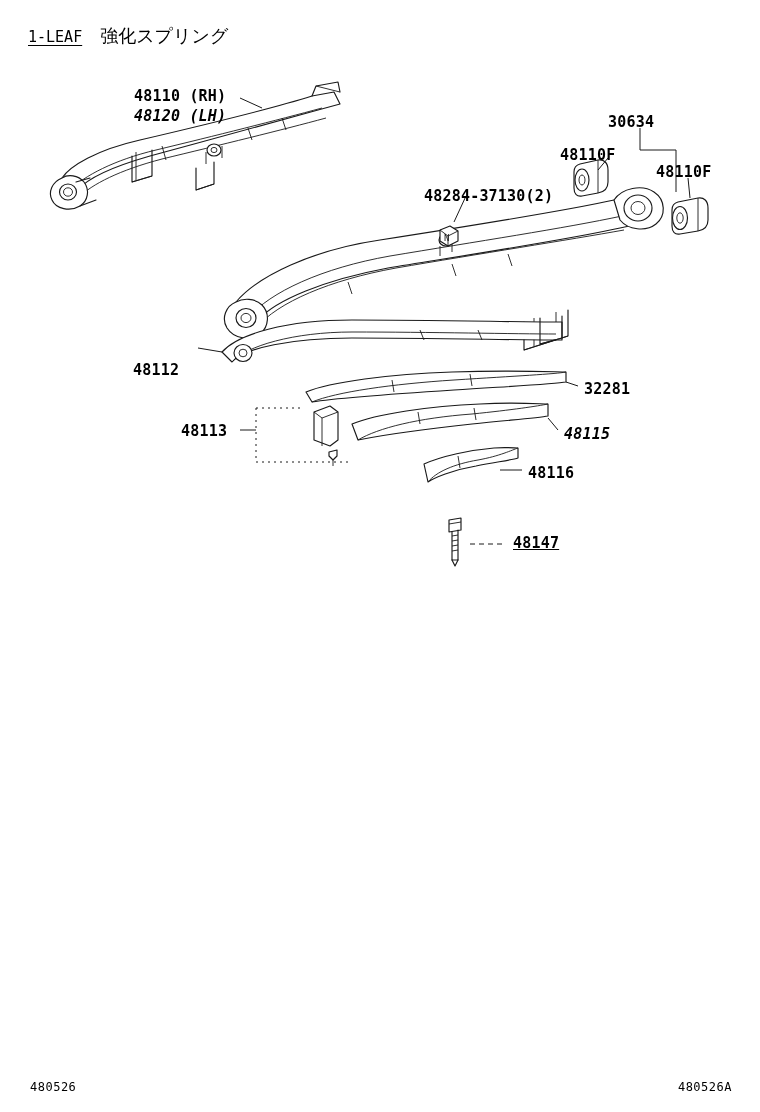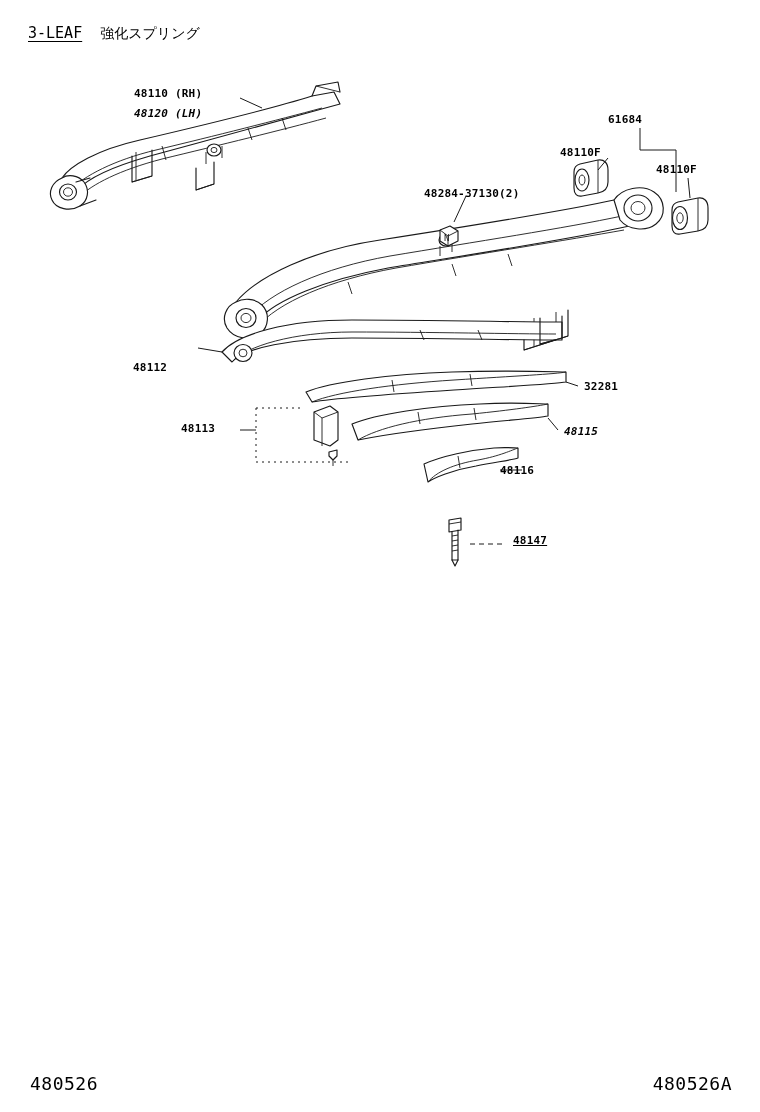--- a/index.html
+++ b/index.html
@@ -30,36 +30,36 @@
     letter-spacing: 0px;
     white-space: nowrap;
   }
   .hdr .code {
     text-decoration: underline;
     text-underline-offset: 3px;
   }
   .hdr .jp {
     font-family: "DejaVu Sans", sans-serif;
     margin-left: 18px;
-    font-size: 14px;
+    font-size: 18px;
   }
   .lbl {
     position: absolute;
     font-family: "DejaVu Sans Mono", monospace;
-    font-size: 11px;
+    font-size: 15px;
     font-weight: bold;
     letter-spacing: 0.2px;
     white-space: nowrap;
     line-height: 1.18;
   }
   .foot {
     position: absolute;
     bottom: 18px;
     font-family: "DejaVu Sans Mono", monospace;
-    font-size: 18px;
+    font-size: 12px;
     letter-spacing: 0.5px;
   }
   .foot.left { left: 30px; }
   .foot.right { right: 28px; }
   svg.art {
     position: absolute;
     left: 0; top: 0;
     width: 760px;
     height: 1112px;
     pointer-events: none;
@@ -99,21 +99,21 @@
     stroke-width: 1.0;
     stroke-dasharray: 2 4;
   }
 </style>
 </head>
 <body>
 
 <div id="sheet">
 
   <div class="hdr">
-    <span class="code">3-LEAF</span><span class="jp">強化スプリング</span>
+    <span class="code">1-LEAF</span><span class="jp">強化スプリング</span>
   </div>
 
   <svg class="art" viewBox="0 0 760 1112">
 
     <g>
 
       <path class="fillw" d="M62,178 C70,166 96,150 140,140 C200,126 268,110 312,96 L334,92 L340,104 L318,110 C276,122 208,140 150,156 C108,168 86,180 78,190 Z"></path>
 
       <path class="thin" d="M70,190 C84,176 114,160 156,150 C214,136 278,120 322,108"></path>
       <path class="thin" d="M78,198 C92,184 120,170 162,159 C220,145 282,130 326,118"></path>
@@ -265,21 +265,21 @@
     </g>
   </svg>
 
   <div class="lbl" style="left:134px; top:88px;">
     <span>48110 (RH)</span>
   </div>
   <div class="lbl" style="left:134px; top:108px;font-style:italic;">
     <span>48120 (LH)</span>
   </div>
   <div class="lbl" style="left:608px; top:114px;">
-    <span>61684</span>
+    <span>30634</span>
   </div>
   <div class="lbl" style="left:560px; top:147px;">
     <span>48110F</span>
   </div>
   <div class="lbl" style="left:656px; top:164px;">
     <span>48110F</span>
   </div>
   <div class="lbl" style="left:392px; top:188px;margin-left:32px;">
     <span>48284-37130(2)</span>
   </div>
@@ -288,21 +288,21 @@
   </div>
   <div class="lbl" style="left:584px; top:381px;">
     <span>32281</span>
   </div>
   <div class="lbl" style="left:181px; top:423px;">
     <span>48113</span>
   </div>
   <div class="lbl" style="left:564px; top:426px;font-style:italic;">
     <span>48115</span>
   </div>
-  <div class="lbl" style="left:500px; top:465px;text-align:center;">
+  <div class="lbl" style="left:528px; top:465px;text-align:center;">
     <span>48116</span>
   </div>
   <div class="lbl" style="left:513px; top:535px;text-decoration:underline;">
     <span>48147</span>
   </div>
 
   <div class="foot left">480526</div>
   <div class="foot right">480526A</div>
 
 </div>

